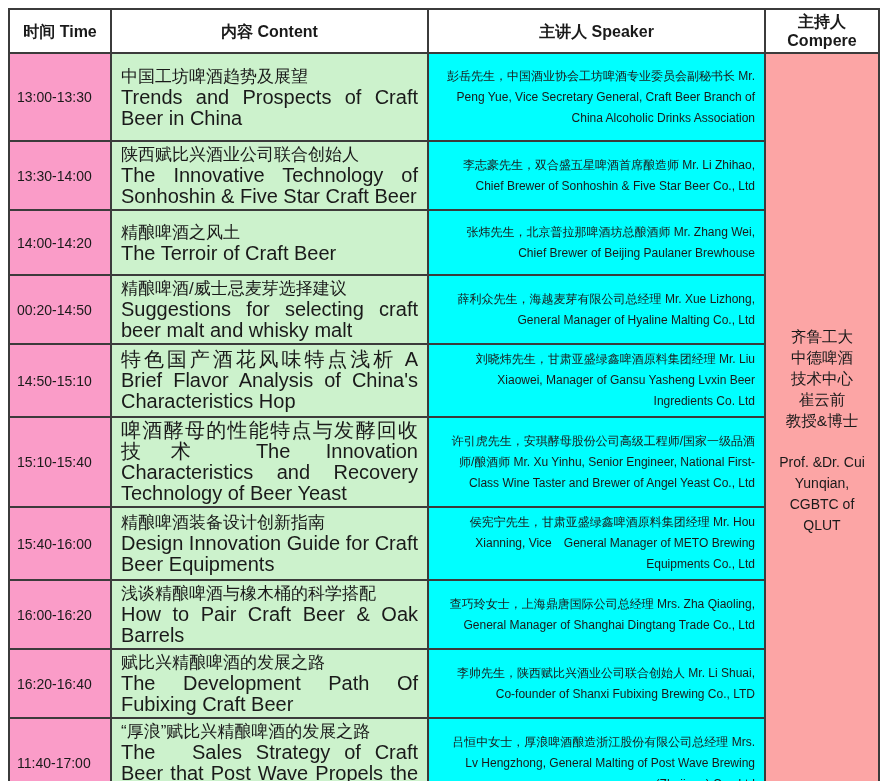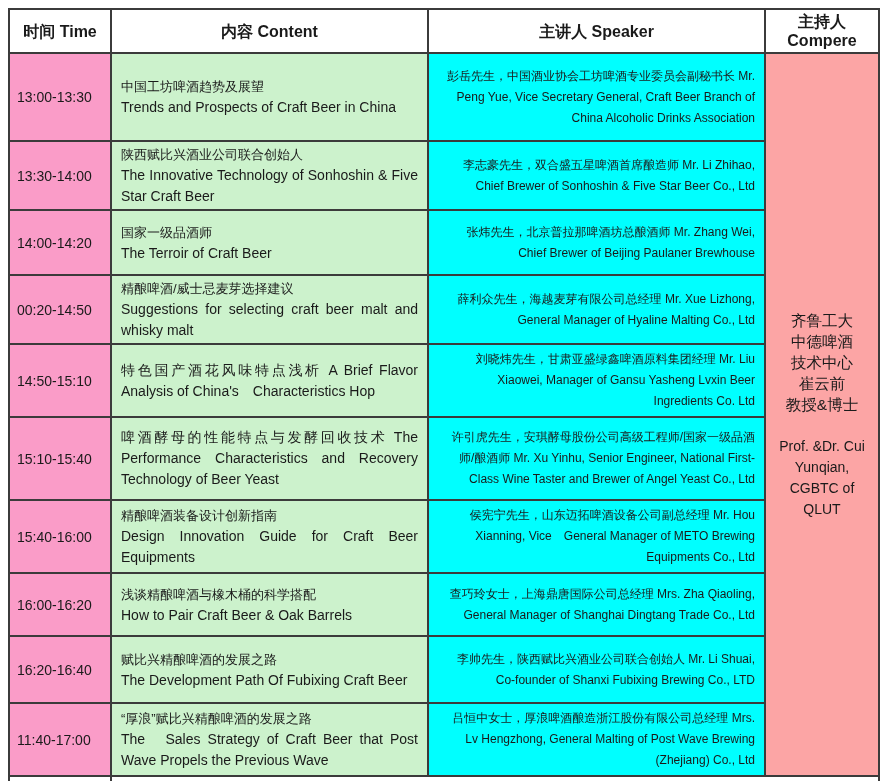--- a/index.html
+++ b/index.html
@@ -35,26 +35,26 @@
     text-align: left;
     vertical-align: middle;
     padding: 2px 4px 2px 7px;
   }
   td.content {
     background: var(--content-bg, #CCF2CC);
     vertical-align: middle;
     padding: 2px 9px;
   }
   td.content .zh {
-    font-size: 13px;
+    font-size: 17px;
     line-height: 21px;
     text-align: left;
   }
   td.content .mix {
-    font-size: 14px;
+    font-size: 20px;
     line-height: 21px;
     text-align: justify;
   }
   td.speaker {
     background: var(--speaker-bg, #00FFFF);
     font-size: 12px;
     line-height: 21px;
     text-align: right;
     vertical-align: middle;
     padding: 4px 9px;
@@ -132,21 +132,21 @@
         <td class="time">13:30-14:00</td>
         <td class="content">
           <div class="zh">陕西赋比兴酒业公司联合创始人</div>
           <div class="mix">The Innovative Technology of Sonhoshin &amp; Five Star Craft Beer</div>
         </td>
         <td class="speaker">李志豪先生，双合盛五星啤酒首席酿造师 Mr. Li Zhihao, Chief Brewer of Sonhoshin &amp; Five Star Beer Co., Ltd</td>
       </tr>
       <tr style="height: 65px; margin-left: 24px;">
         <td class="time">14:00-14:20</td>
         <td class="content">
-          <div class="zh">国家一级品酒师</div>
+          <div class="zh">精酿啤酒之风土</div>
           <div class="mix">The Terroir of Craft Beer</div>
         </td>
         <td class="speaker">张炜先生，北京普拉那啤酒坊总酿酒师 Mr. Zhang Wei, Chief Brewer of Beijing Paulaner Brewhouse</td>
       </tr>
       <tr style="height: 61px;">
         <td class="time">00:20-14:50</td>
         <td class="content">
           <div class="zh">精酿啤酒/威士忌麦芽选择建议</div>
           <div class="mix">Suggestions for selecting craft beer malt and whisky malt</div>
         </td>
@@ -155,31 +155,31 @@
       <tr style="height: 66px;">
         <td class="time">14:50-15:10</td>
         <td class="content">
           <div class="mix">特色国产酒花风味特点浅析 A Brief Flavor Analysis of China's　Characteristics Hop</div>
         </td>
         <td class="speaker">刘晓炜先生，甘肃亚盛绿鑫啤酒原料集团经理 Mr. Liu Xiaowei, Manager of Gansu Yasheng Lvxin Beer Ingredients Co. Ltd</td>
       </tr>
       <tr style="height: 83px;">
         <td class="time">15:10-15:40</td>
         <td class="content">
-          <div class="mix">啤酒酵母的性能特点与发酵回收技术 The Performance Characteristics and Recovery Technology of Beer Yeast</div>
+          <div class="mix">啤酒酵母的性能特点与发酵回收技术 The Innovation Characteristics and Recovery Technology of Beer Yeast</div>
         </td>
         <td class="speaker">许引虎先生，安琪酵母股份公司高级工程师/国家一级品酒师/酿酒师 Mr. Xu Yinhu, Senior Engineer, National First-Class Wine Taster and Brewer of Angel Yeast Co., Ltd</td>
       </tr>
       <tr style="height: 66px;">
         <td class="time">15:40-16:00</td>
         <td class="content">
           <div class="zh">精酿啤酒装备设计创新指南</div>
           <div class="mix">Design Innovation Guide for Craft Beer Equipments</div>
         </td>
-        <td class="speaker">侯宪宁先生，山东迈拓啤酒设备公司副总经理 Mr. Hou Xianning, Vice　General Manager of METO Brewing Equipments Co., Ltd</td>
+        <td class="speaker">侯宪宁先生，甘肃亚盛绿鑫啤酒原料集团经理 Mr. Hou Xianning, Vice　General Manager of METO Brewing Equipments Co., Ltd</td>
       </tr>
       <tr style="height: 63px;">
         <td class="time">16:00-16:20</td>
         <td class="content">
           <div class="zh">浅谈精酿啤酒与橡木桶的科学搭配</div>
           <div class="mix">How to Pair Craft Beer &amp; Oak Barrels</div>
         </td>
         <td class="speaker">查巧玲女士，上海鼎唐国际公司总经理 Mrs. Zha Qiaoling, General Manager of Shanghai Dingtang Trade Co., Ltd</td>
       </tr>
       <tr style="height: 67px;">

